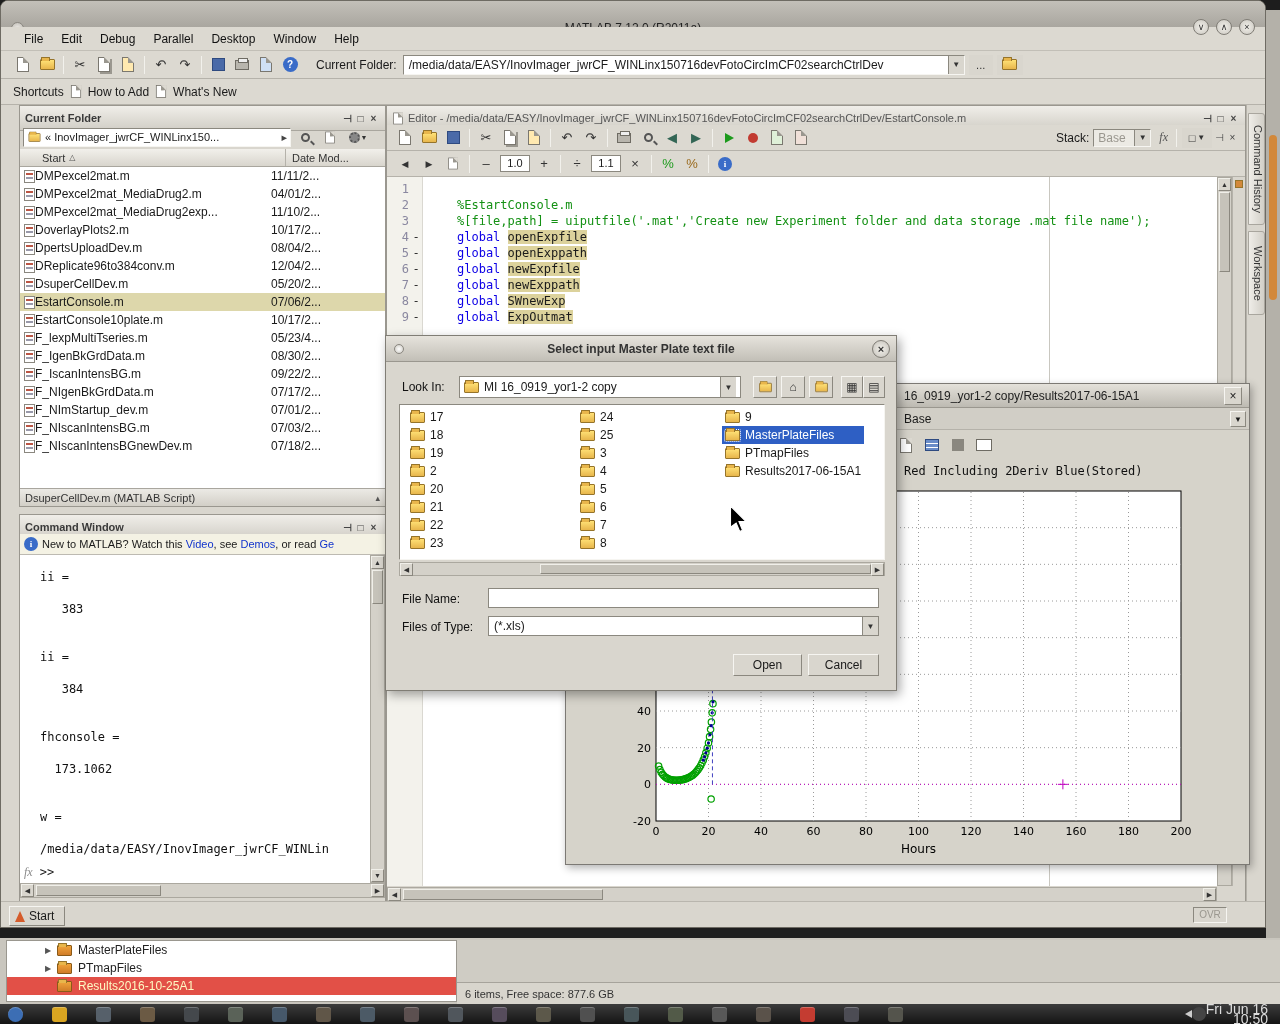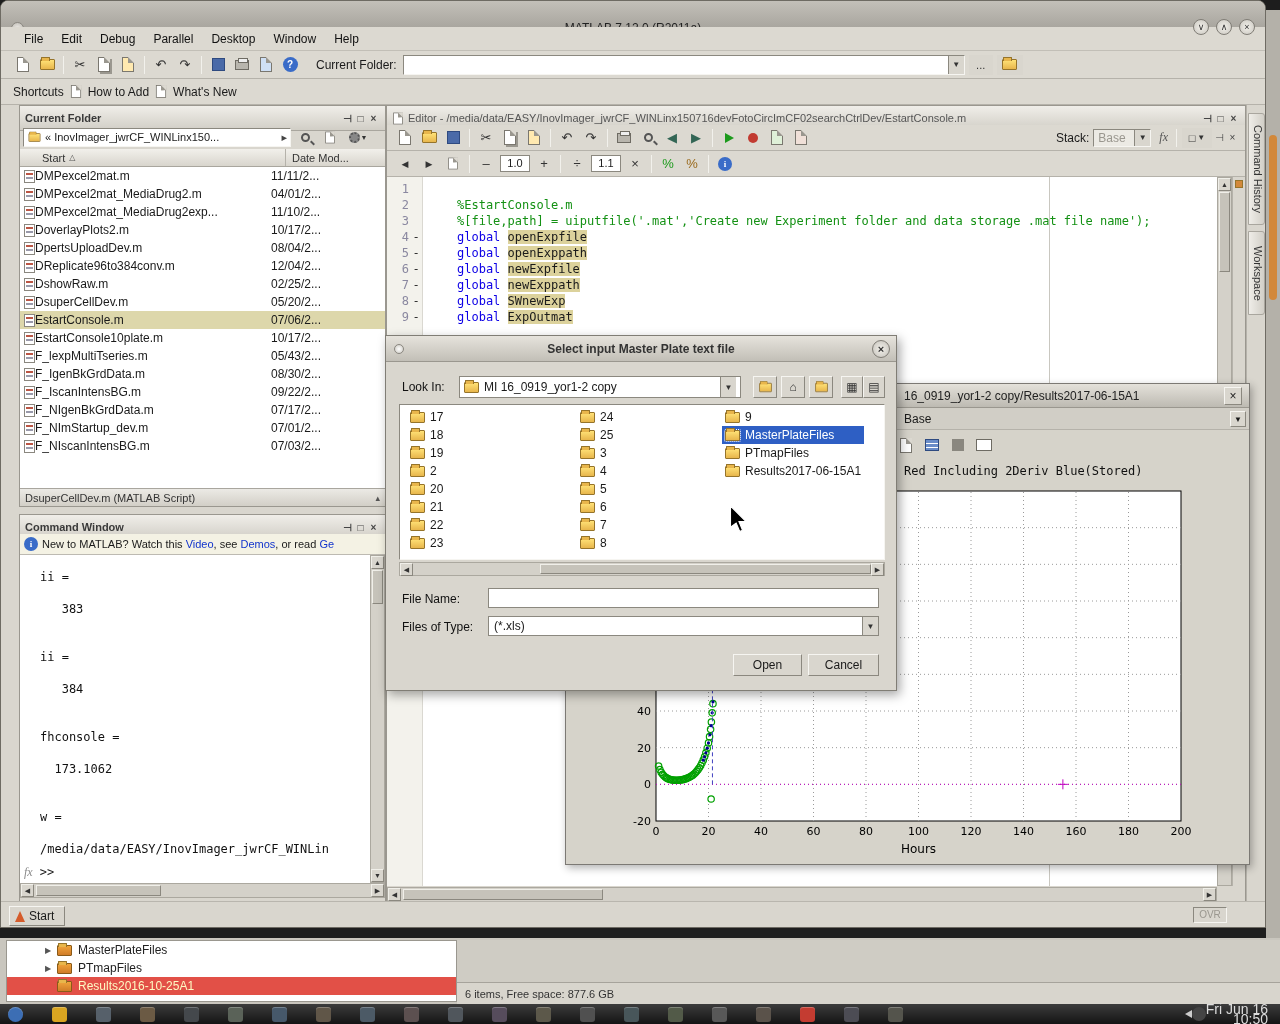--- a/index.html
+++ b/index.html
@@ -263,20 +263,21 @@
           <span class="printer-ic"></span>
         </div>
       <div class="tbtn">
           <span class="doc-ic" style="background:#cfe0f5"></span>
         </div>
       <div class="tbtn">
           <span class="help-ic">?</span>
         </div>
       <span style="margin-left:14px">Current Folder:</span>
       <div class="sunken" style="width:562px;height:20px;margin-left:6px;display:flex;align-items:center;padding-left:5px;font-size:12px;overflow:hidden">
+        <span style="white-space:nowrap">/media/data/EASY/InovImager_jwrCF_WINLinx150716devFotoCircImCF02searchCtrlDev</span>
         <span class="combo-arrow" style="height:18px">▼</span>
       </div>
       <div class="tbtn raised" style="width:24px;height:20px;margin-left:4px;font-size:11px;line-height:10px">...</div>
       <div class="tbtn raised" style="width:26px;height:20px;margin-left:3px">
         <span class="folder-ic"></span>
       </div>
     </div>
 
     <div id="shortcutbar">
       <span>Shortcuts</span>
@@ -344,42 +345,37 @@
             <span class="cf-name">DpertsUploadDev.m</span>
             <span class="cf-date">08/04/2...</span>
           </div>
           <div class="cf-row">
             <span class="mfile-ic"></span>
             <span class="cf-name">DReplicate96to384conv.m</span>
             <span class="cf-date">12/04/2...</span>
           </div>
           <div class="cf-row">
             <span class="mfile-ic"></span>
-            <span class="cf-name">DshowRaw.m</span>
-            <span class="cf-date">02/25/2...</span>
-          </div>
-          <div class="cf-row">
-            <span class="mfile-ic"></span>
             <span class="cf-name">DsuperCellDev.m</span>
             <span class="cf-date">05/20/2...</span>
           </div>
           <div class="cf-row sel">
             <span class="mfile-ic"></span>
             <span class="cf-name">EstartConsole.m</span>
             <span class="cf-date">07/06/2...</span>
           </div>
           <div class="cf-row">
             <span class="mfile-ic"></span>
             <span class="cf-name">EstartConsole10plate.m</span>
             <span class="cf-date">10/17/2...</span>
           </div>
           <div class="cf-row">
             <span class="mfile-ic"></span>
             <span class="cf-name">F_lexpMultiTseries.m</span>
-            <span class="cf-date">05/43/2...</span>
+            <span class="cf-date">05/23/4...</span>
           </div>
           <div class="cf-row">
             <span class="mfile-ic"></span>
             <span class="cf-name">F_IgenBkGrdData.m</span>
             <span class="cf-date">08/30/2...</span>
           </div>
           <div class="cf-row">
             <span class="mfile-ic"></span>
             <span class="cf-name">F_IscanIntensBG.m</span>
             <span class="cf-date">09/22/2...</span>
@@ -391,20 +387,25 @@
           </div>
           <div class="cf-row">
             <span class="mfile-ic"></span>
             <span class="cf-name">F_NImStartup_dev.m</span>
             <span class="cf-date">07/01/2...</span>
           </div>
           <div class="cf-row">
             <span class="mfile-ic"></span>
             <span class="cf-name">F_NIscanIntensBG.m</span>
             <span class="cf-date">07/03/2...</span>
+          </div>
+          <div class="cf-row">
+            <span class="mfile-ic"></span>
+            <span class="cf-name">F_NIscanIntensBGnewDev.m</span>
+            <span class="cf-date">07/18/2...</span>
           </div>
         </div>
       <div id="cf-detail">
         <span>DsuperCellDev.m (MATLAB Script)</span>
         <span class="sp" style="flex:1"></span>
         <span style="font-size:9px;color:#555">▴</span>
       </div>
     </div>
 
     <div class="panel" style="left:18px;top:513px;width:367px;height:389px">

